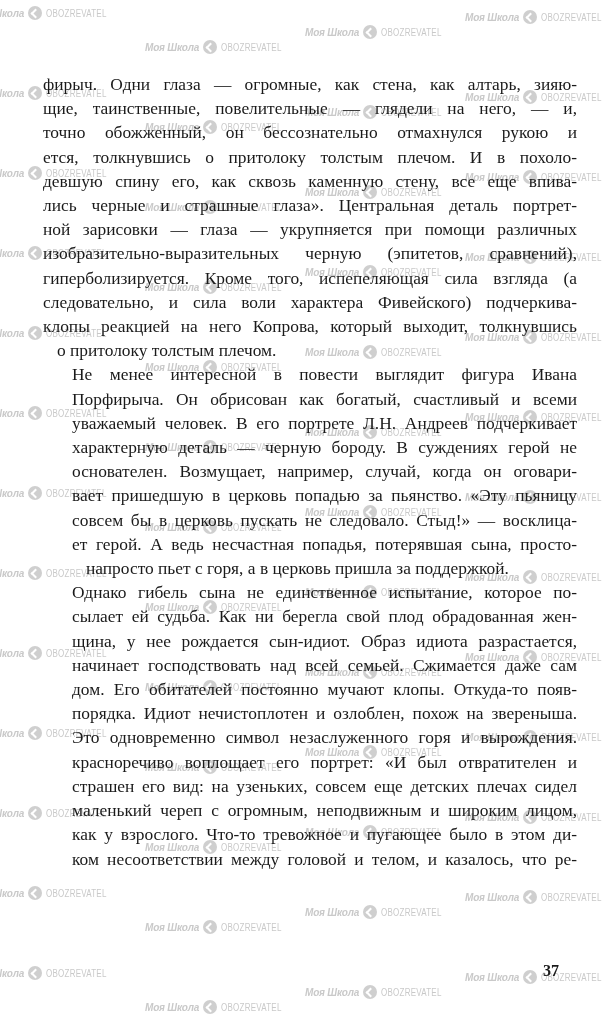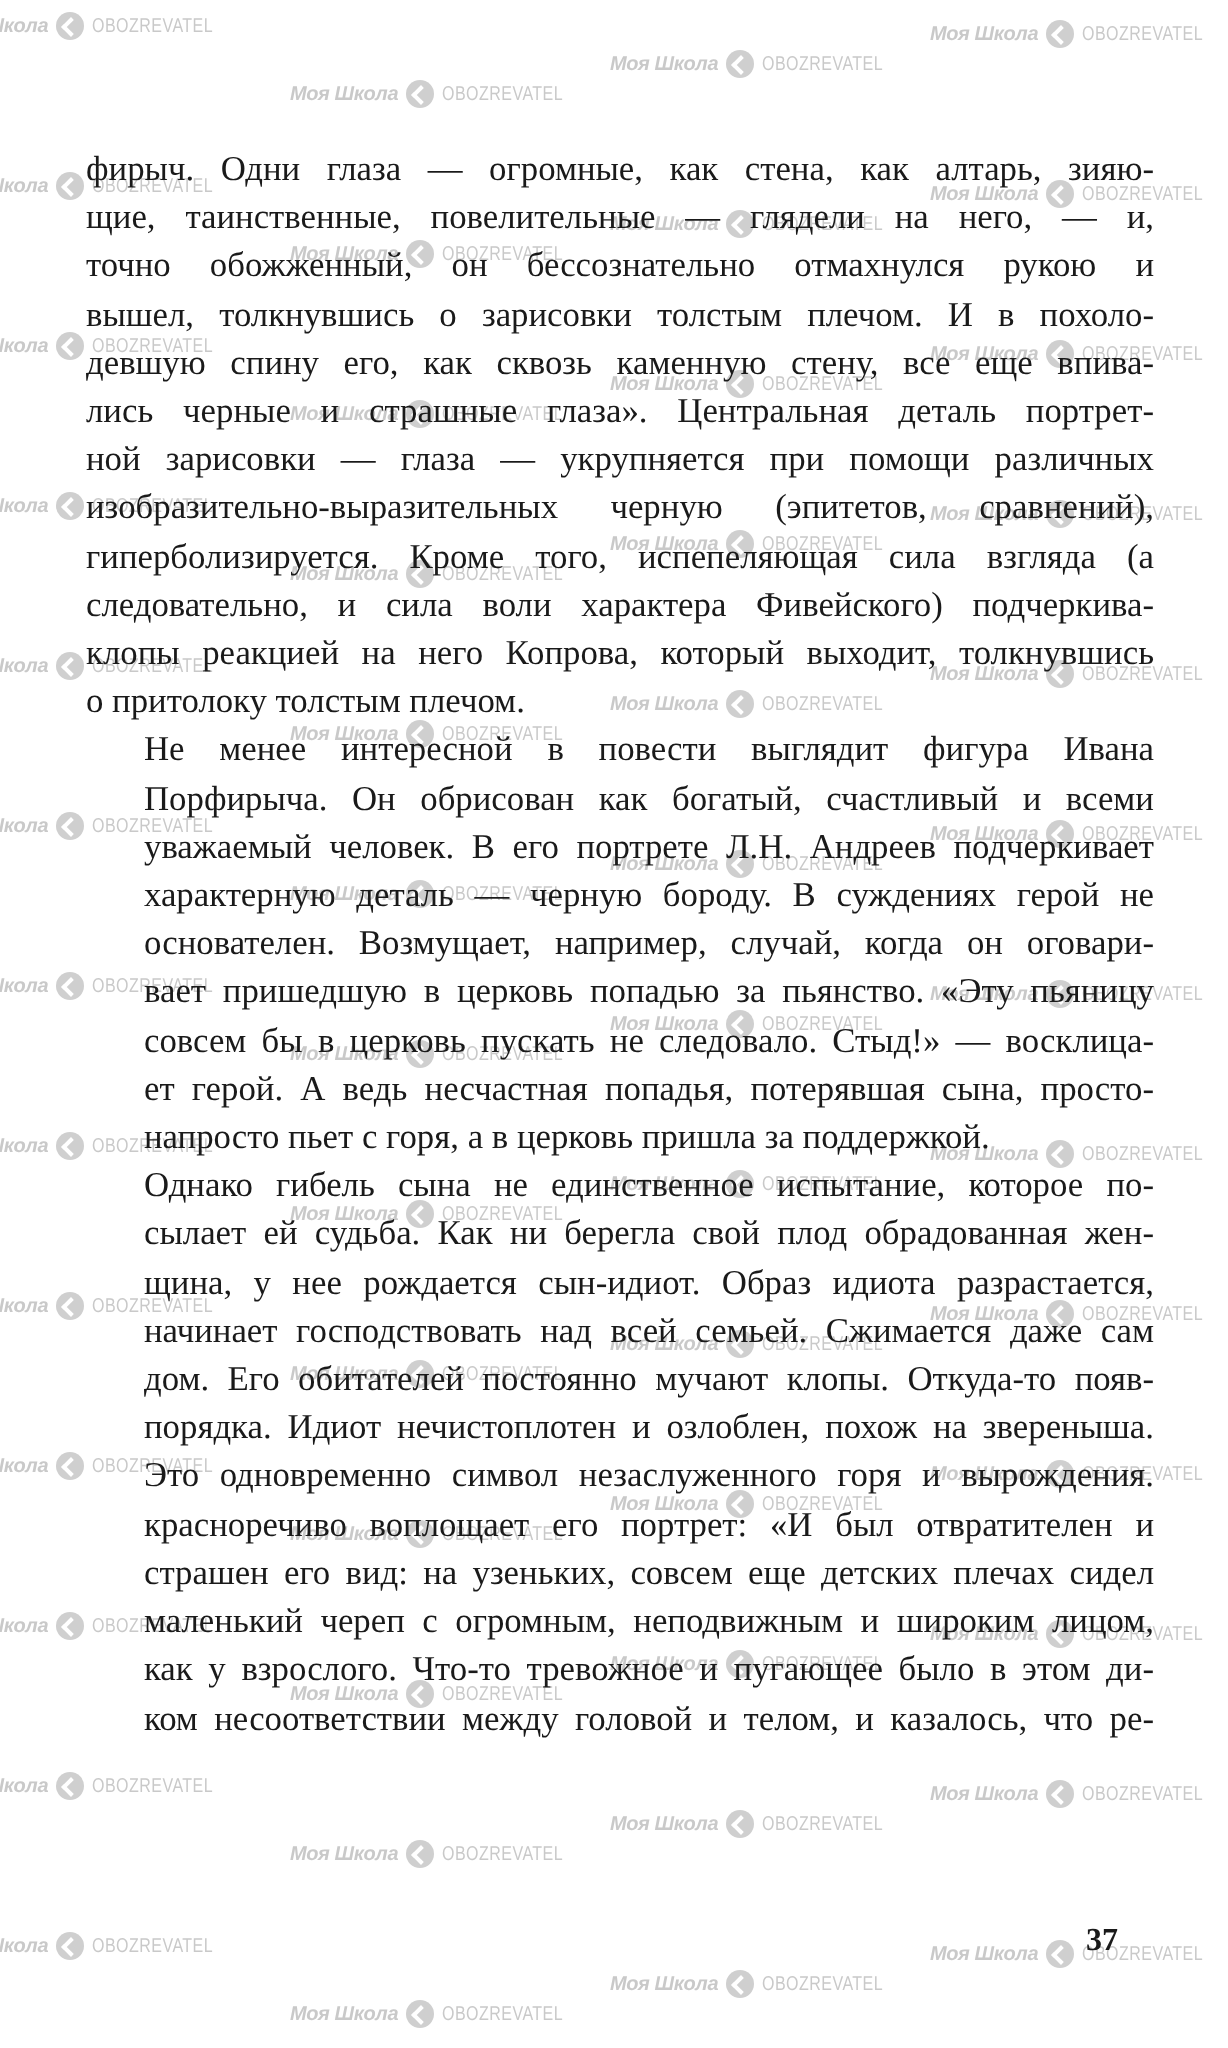--- a/index.html
+++ b/index.html
@@ -79,20 +79,21 @@
       text-indent: 29px;
     }
     .line {
       display: block;
       text-align: justify;
       text-align-last: justify;
       white-space: nowrap;
     }
     .line.last {
       text-align-last: left;
+      margin-left: 14px;
     }
     .page-number {
       position: absolute;
       left: 543px;
       top: 962px;
       font-size: 16px;
       font-weight: bold;
       z-index: 1;
       font-family: "Liberation Serif", serif;
     }
@@ -361,21 +362,21 @@
       <span class="wm-logo"></span>
       <span class="wm-brand">OBOZREVATEL</span>
     </div>
   </div>
 
 <main class="page" id="page-body">
     <p class="para">
       <span class="line">фирыч. Одни глаза — огромные, как стена, как алтарь, зияю-</span>
       <span class="line">щие, таинственные, повелительные — глядели на него, — и,</span>
       <span class="line">точно обожженный, он бессознательно отмахнулся рукою и</span>
-      <span class="line">вышел, толкнувшись о зарисовки толстым плечом. И в похоло-</span>
+      <span class="line">ется, толкнувшись о притолоку толстым плечом. И в похоло-</span>
       <span class="line">девшую спину его, как сквозь каменную стену, все еще впива-</span>
       <span class="line">лись черные и страшные глаза». Центральная деталь портрет-</span>
       <span class="line">ной зарисовки — глаза — укрупняется при помощи различных</span>
       <span class="line">изобразительно-выразительных черную (эпитетов, сравнений),</span>
       <span class="line">гиперболизируется. Кроме того, испепеляющая сила взгляда (а</span>
       <span class="line">следовательно, и сила воли характера Фивейского) подчеркива-</span>
       <span class="line">клопы реакцией на него Копрова, который выходит, толкнувшись</span>
       <span class="line last">о притолоку толстым плечом.</span>
     </p>
     <p class="para indent">

